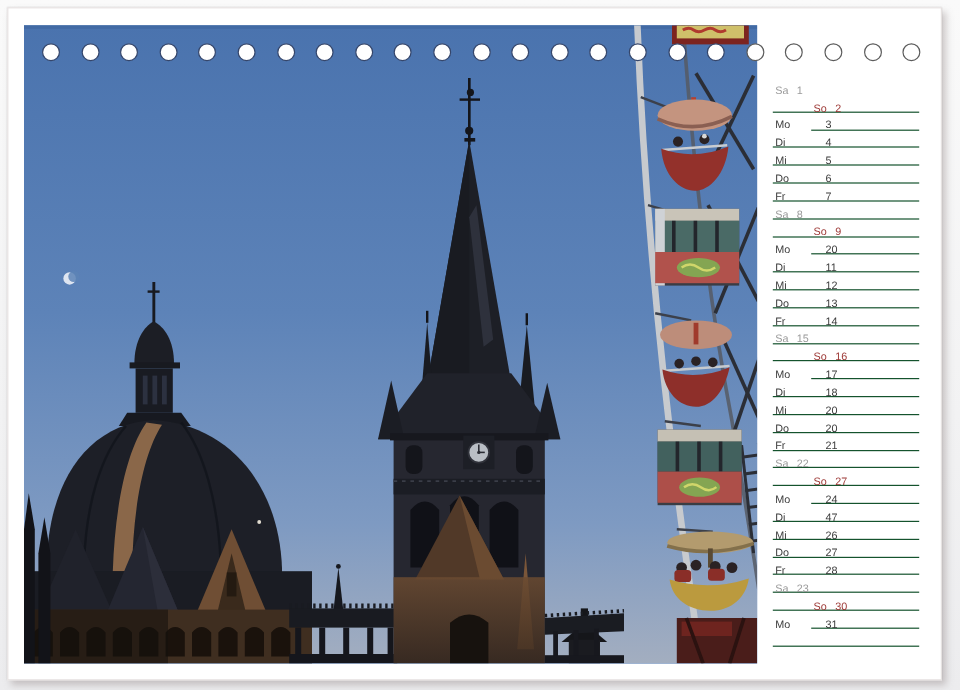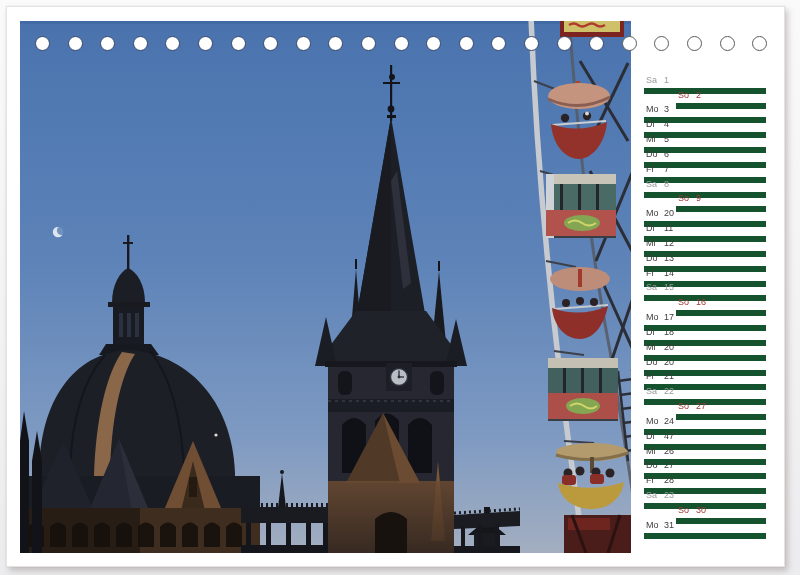--- a/index.html
+++ b/index.html
@@ -29,29 +29,29 @@
   .cal-header{
     position:absolute;left:634px;top:45px;
     display:inline-flex;align-items:baseline;color:#1e1e1e;
     letter-spacing:.3px;
   }
   .cal-header .month{font-size:23px;font-weight:400;}
   .cal-header .year{font-size:15px;margin-left:7px;font-weight:400;}
   .day-list{position:absolute;left:637px;top:72px;width:122px;}
   .day-row{
     height:14.84px;box-sizing:border-box;
-    border-bottom:6px solid #14532d;
+    border-bottom:1px solid #14532d;
     display:flex;align-items:flex-end;
-    font-size:9px;line-height:10px;padding:0 0 3px 2px;
+    font-size:9px;line-height:10px;padding:0 0 13px 2px;
   }
   .day-row .dow{width:17px;}
   .day-row .num{margin-left:1px;}
   .t-sa{color:#9b9b9b;}
   .t-so{color:#9d3936;margin-left:32px;}
-  .t-wd{color:#3c3c3c;}
+  .t-wd{color:#3c3c3c;gap:24px;}
 </style>
 </head>
 <body>
 
 <div class="stage">
   <div class="paper">
 
     <div class="photo" title="Aachen cathedral silhouette with ferris wheel, crescent moon and blue sky">
       <svg width="611" height="532" viewBox="0 0 611 532" xmlns="http://www.w3.org/2000/svg">
         <defs>

